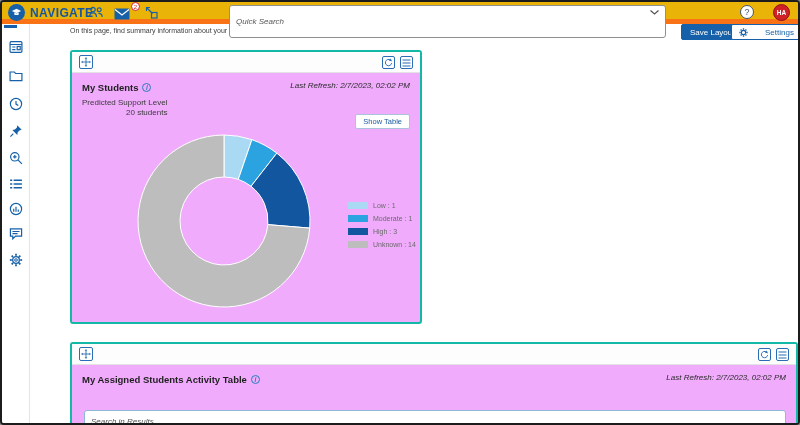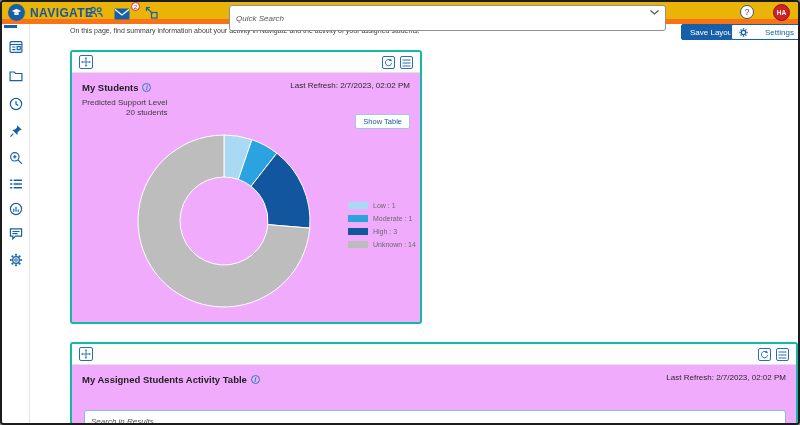--- a/index.html
+++ b/index.html
@@ -14,21 +14,21 @@
     border-bottom:5px solid #f97316; z-index:6; }
   #logo { position:absolute; left:6px; top:2px; width:17px; height:17px; border-radius:50%;
     background:#1560a8; display:flex; align-items:center; justify-content:center; }
   #brand { position:absolute; left:28px; top:4px; font-size:12px; font-weight:bold;
     color:#1456a0; letter-spacing:.4px; }
   .hd-ico { position:absolute; top:3px; width:17px; height:15px; cursor:pointer; }
   #mail-wrap { position:absolute; left:112px; top:2px; width:22px; height:17px; }
   #mail-badge { position:absolute; right:-4px; top:-2px; min-width:9px; height:9px; border-radius:50%;
     background:#fff; border:1px solid #d2242d; color:#d2242d; font-size:6px; line-height:8px;
     text-align:center; padding:0 1px; }
-  #qsearch { position:absolute; left:227px; top:3px; width:437px; height:26px;
+  #qsearch { position:absolute; left:227px; top:3px; width:437px; height:33px;
     border:1px solid #8f8f8f; border-radius:3px; font-size:8px; font-style:italic;
     padding:0 14px 0 6px; color:#333; outline:none; }
   #qsearch::placeholder { color:#555; font-style:italic; }
   #qs-chevron { position:absolute; left:648px; top:8px; }
   #help-btn { position:absolute; right:44px; top:3px; width:14px; height:14px; border-radius:50%;
     border:1px solid #41566b; color:#41566b; font-size:9px; text-align:center; line-height:12px;
     background:#fff; cursor:pointer; }
   #help-btn::before { content:"?"; }
   #avatar { position:absolute; right:8px; top:2px; width:17px; height:17px; border-radius:50%;
     background:#d02127; border:1.5px solid #8e1418; color:#fff; font-size:6.5px; font-weight:bold;
@@ -56,21 +56,21 @@
     justify-content:center; cursor:pointer; padding:0; }
   .mb-move { left:7px; }
   .mb-refresh { right:25px; width:13px; height:13px; top:4px; }
   .mb-menu { right:7px; width:13px; height:13px; top:4px; }
   .card-title { position:absolute; left:10px; font-size:9.5px; font-weight:bold; color:#1f1f1f;
     display:flex; align-items:center; gap:4px; }
   .info-ico { display:inline-block; width:9px; height:9px; border:1px solid #2b7bbf; border-radius:50%;
     color:#2b7bbf; font-size:6.5px; line-height:7.5px; text-align:center; font-style:italic;
     cursor:pointer; }
   .info-ico::before { content:"i"; }
-  .last-refresh { position:absolute; right:10px; font-size:8px; color:#2a2a2a; }
+  .last-refresh { position:absolute; right:10px; font-size:8px; color:#2a2a2a;font-style:italic; }
   .subtitle { position:absolute; left:10px; font-size:8px; color:#3a3a3a; line-height:1.3;text-align:right; }
   #show-table { position:absolute; right:10px; top:62px; font-size:7.5px; color:#17589e;
     background:#fff; border:1px solid #a9c4da; border-radius:2px; padding:2px 7px;
     cursor:pointer; font-family:inherit; }
   #donut-wrap { position:absolute; left:62px; top:79px; width:180px; height:180px; }
   #legend { position:absolute; left:276px; top:150px; }
   .legend-item { display:flex; align-items:center; gap:5px; margin-bottom:6px; }
   .legend-swatch { width:20px; height:7px; }
   .legend-label { font-size:7px; color:#6b6b6b; white-space:nowrap; }
   #feed-search { position:absolute; left:12px; top:66px; width:702px; height:22px;

